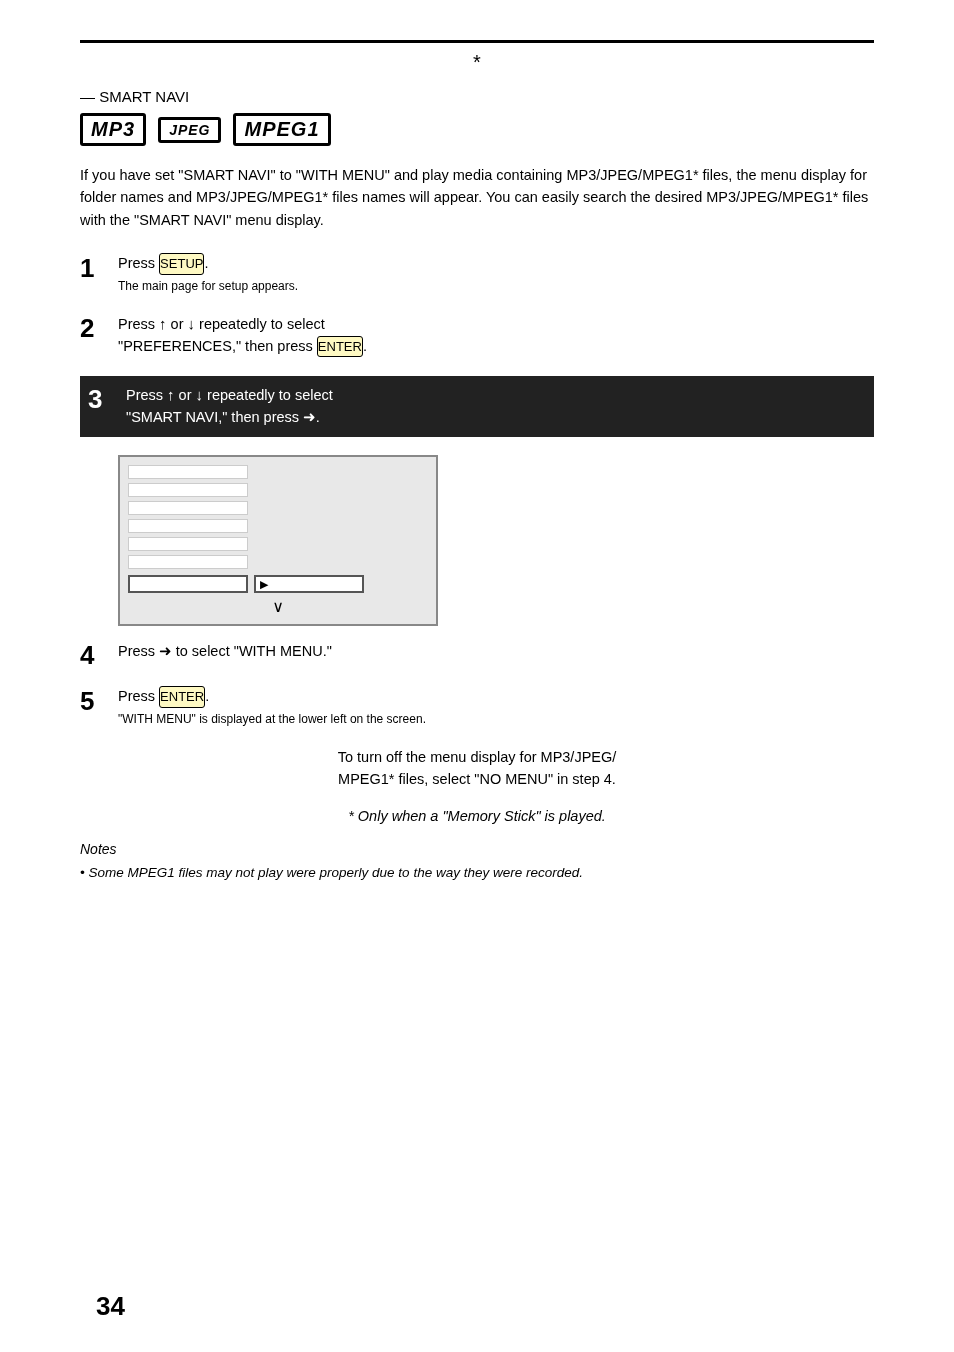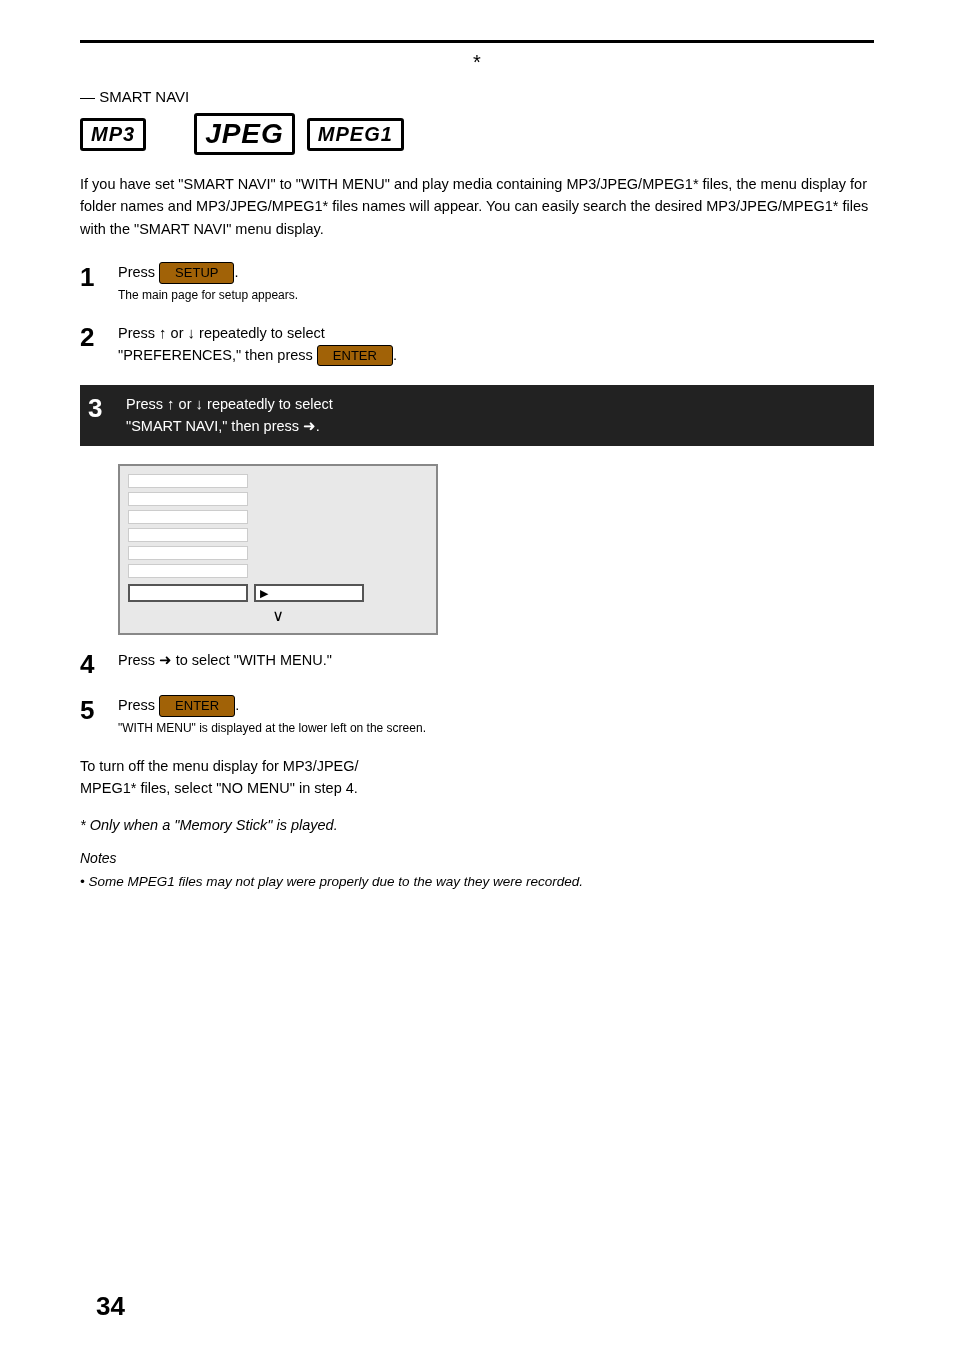--- a/index.html
+++ b/index.html
@@ -50,21 +50,21 @@
       font-weight: 700;
       font-style: italic;
       font-size: 22px;
       border: 3px solid #000;
       padding: 2px 8px;
       border-radius: 3px;
       letter-spacing: 1px;
     }
 
     .brand-logo.mp3 { font-size: 20px; }
-    .brand-logo.jpeg { font-size: 28px; margin-left: 36px; }
+    .brand-logo.jpeg { font-size: 14px; }
     .brand-logo.mpeg1 { font-size: 20px; }
 
     .intro-text {
       font-size: 14.5px;
       line-height: 1.55;
       margin-bottom: 22px;
     }
 
     .step {
       display: flex;
@@ -109,24 +109,24 @@
 
     .step-highlighted .step-content {
       color: #fff;
       font-size: 14.5px;
       line-height: 1.5;
     }
 
     kbd {
       border: 1.5px solid #000;
       border-radius: 3px;
-      padding: 0 15px;
+      padding: 0 0;
       font-family: Arial, Helvetica, sans-serif;
       font-size: 13px;
-      background: #a16207;
+      background: #fef9c3;
       display: inline-block;
     }
 
     .menu-display {
       border: 2px solid #888;
       background: #e8e8e8;
       margin: 14px 0 14px 38px;
       width: 320px;
       padding: 8px;
     }
@@ -186,20 +186,21 @@
     }
 
     .arrow-right-icon {
       font-size: 15px;
     }
 
     .plain-text {
       font-size: 14.5px;
       line-height: 1.55;
       margin-bottom: 14px;
+      text-align: center;
     }
 
     .notes-section {
       margin-top: 10px;
     }
 
     .notes-title {
       font-weight: normal;
       font-style: italic;
       font-size: 14px;

